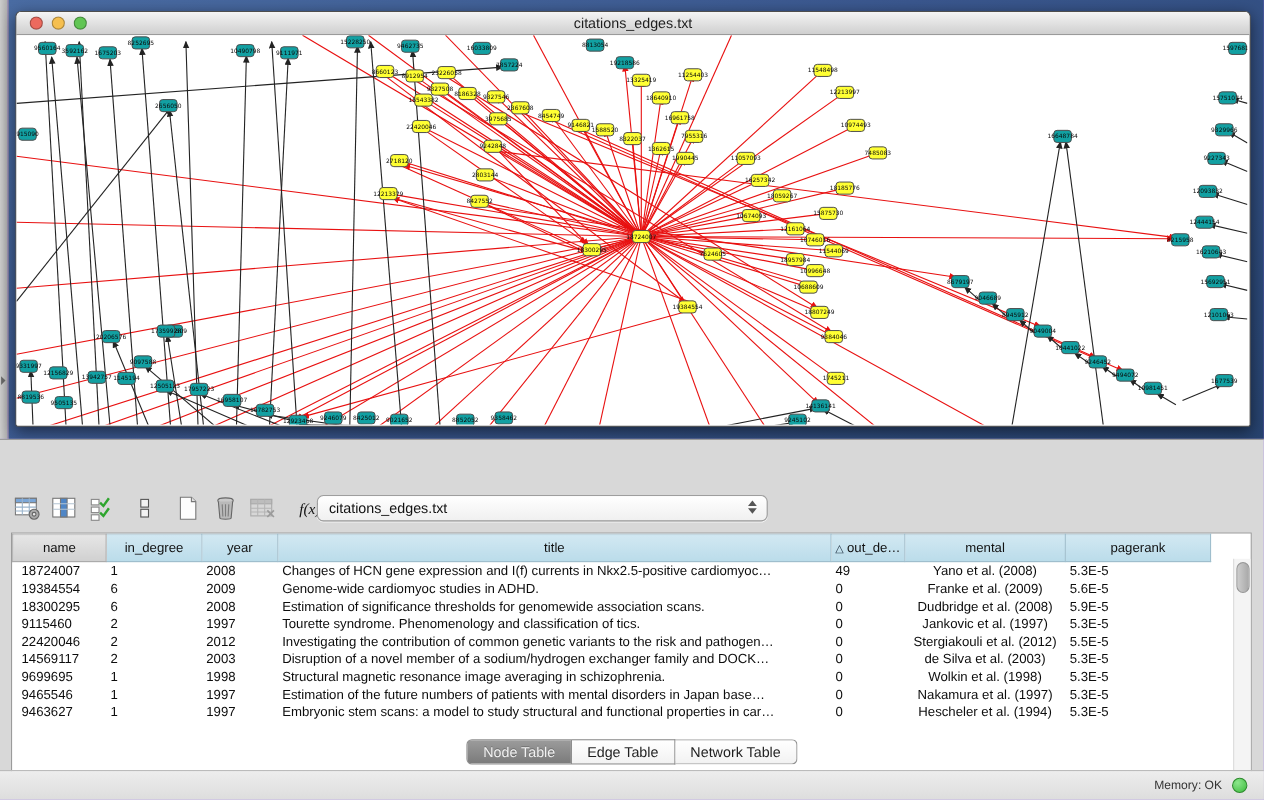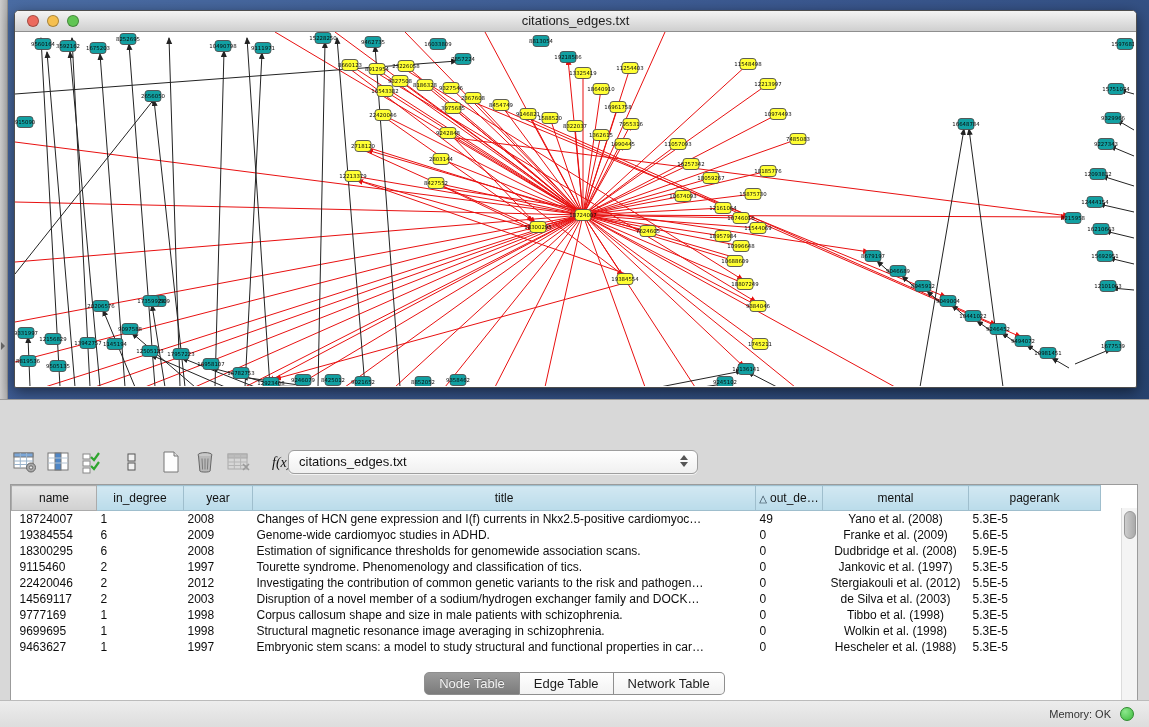--- a/index.html
+++ b/index.html
@@ -809,44 +809,44 @@
             <tr>
               <td>14569117</td>
               <td>2</td>
               <td>2003</td>
               <td>Disruption of a novel member of a sodium/hydrogen exchanger family and DOCK…</td>
               <td>0</td>
               <td>de Silva et al. (2003)</td>
               <td>5.3E-5</td>
             </tr>
             <tr>
-              <td>9777169</td>
-              <td>1</td>
-              <td>1998</td>
-              <td>Corpus callosum shape and size in male patients with schizophrenia.</td>
-              <td>0</td>
-              <td>Tibbo et al. (1998)</td>
-              <td>5.3E-5</td>
-            </tr>
-            <tr>
               <td>9699695</td>
               <td>1</td>
               <td>1998</td>
               <td>Structural magnetic resonance image averaging in schizophrenia.</td>
               <td>0</td>
               <td>Wolkin et al. (1998)</td>
               <td>5.3E-5</td>
             </tr>
             <tr>
+              <td>9465546</td>
+              <td>1</td>
+              <td>1997</td>
+              <td>Estimation of the future numbers of patients with mental disorders in Japan base…</td>
+              <td>0</td>
+              <td>Nakamura et al. (1997)</td>
+              <td>5.3E-5</td>
+            </tr>
+            <tr>
               <td>9463627</td>
               <td>1</td>
               <td>1997</td>
               <td>Embryonic stem scans: a model to study structural and functional properties in car…</td>
               <td>0</td>
-              <td>Hescheler et al. (1988)</td>
+              <td>Hescheler et al. (1994)</td>
               <td>5.3E-5</td>
             </tr>
           </tbody>
       </table>
       <div class="vscroll">
         <div class="vthumb"></div>
       </div>
     </div>
 
     <div class="tabs" id="tabs">

